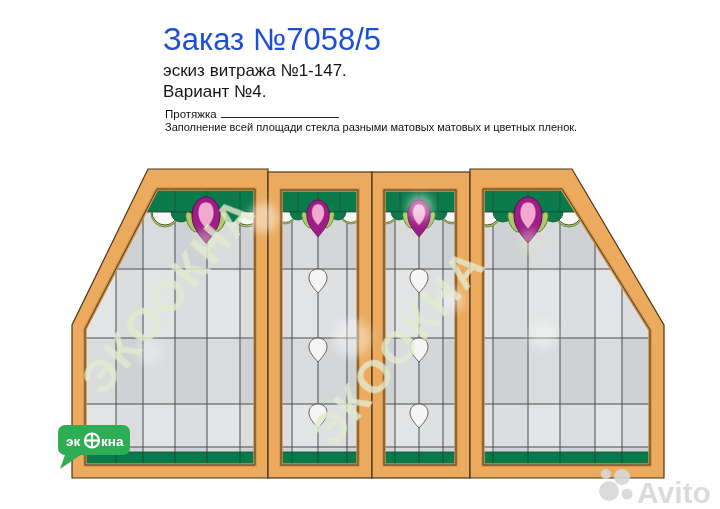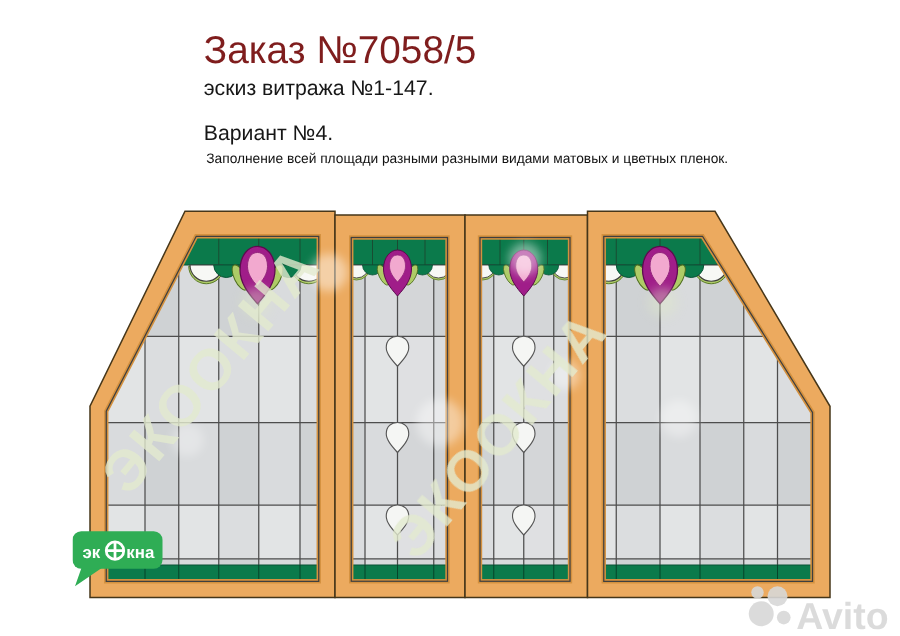--- a/index.html
+++ b/index.html
@@ -1,40 +1,43 @@
 <!DOCTYPE html>
 <html><head>
 <meta charset="utf-8">
 <style>
   html,body{margin:0;padding:0;background:#ffffff;}
   #page{position:relative;width:720px;height:509px;background:#ffffff;overflow:hidden;
         font-family:"Liberation Sans",sans-serif;color:#1a1a1a;}
   #header{position:absolute;left:163px;top:24px;}
-  #title{font-size:31px;font-weight:400;letter-spacing:0px;line-height:1.05;color:#7f1d1d;}
+  #title{font-size:31px;font-weight:400;letter-spacing:0px;line-height:1.05;color:#1d4ed8;}
   #subtitle{font-size:17px;margin-top:4px;color:#161616;}
-  #variant{font-size:17px;margin-top:16px;color:#161616;}
+  #variant{font-size:17px;margin-top:1px;color:#161616;}
   #protyazhka-row{position:absolute;left:165px;top:107px;font-size:11.5px;color:#111;}
   #protyazhka-line{display:inline-block;width:118px;border-bottom:1.2px solid #222;height:10px;margin-left:4px;}
   #note-row{position:absolute;left:165px;top:121px;font-size:11px;color:#111;}
   svg text.wm{font-family:"Liberation Sans",sans-serif;font-weight:bold;font-size:46px;
       fill:#E3EACF;opacity:.8;letter-spacing:2px;}
   svg text.logo-txt{font-family:"Liberation Sans",sans-serif;font-weight:bold;font-size:13.5px;fill:#ffffff;}
   svg text.avito-txt{font-family:"Liberation Sans",sans-serif;font-weight:bold;font-size:30px;fill:#D8D8D8;}
 </style>
 </head>
 <body>
 
 <div id="page">
 
   <div id="header">
     <div id="title">Заказ №7058/5</div>
     <div id="subtitle">эскиз витража №1-147.</div>
     <div id="variant">Вариант №4.</div>
   </div>
-  <div id="note-row">Заполнение всей площади разными разными видами матовых и цветных пленок.</div>
+  <div id="protyazhka-row">
+    <span>Протяжка</span><span id="protyazhka-line"></span>
+  </div>
+  <div id="note-row">Заполнение всей площади стекла разными матовых матовых и цветных пленок.</div>
 
   <svg width="720" height="509" viewBox="0 0 720 509" style="position:absolute;left:0;top:0;">
     <defs>
       <clipPath id="clipL">
           <polygon points="85,189 255,189 255,465 85,465 85,329 157,189"></polygon>
         </clipPath>
       <clipPath id="clipM1">
           <rect x="281" y="190" width="77" height="275"></rect>
         </clipPath>
       <clipPath id="clipM2">

